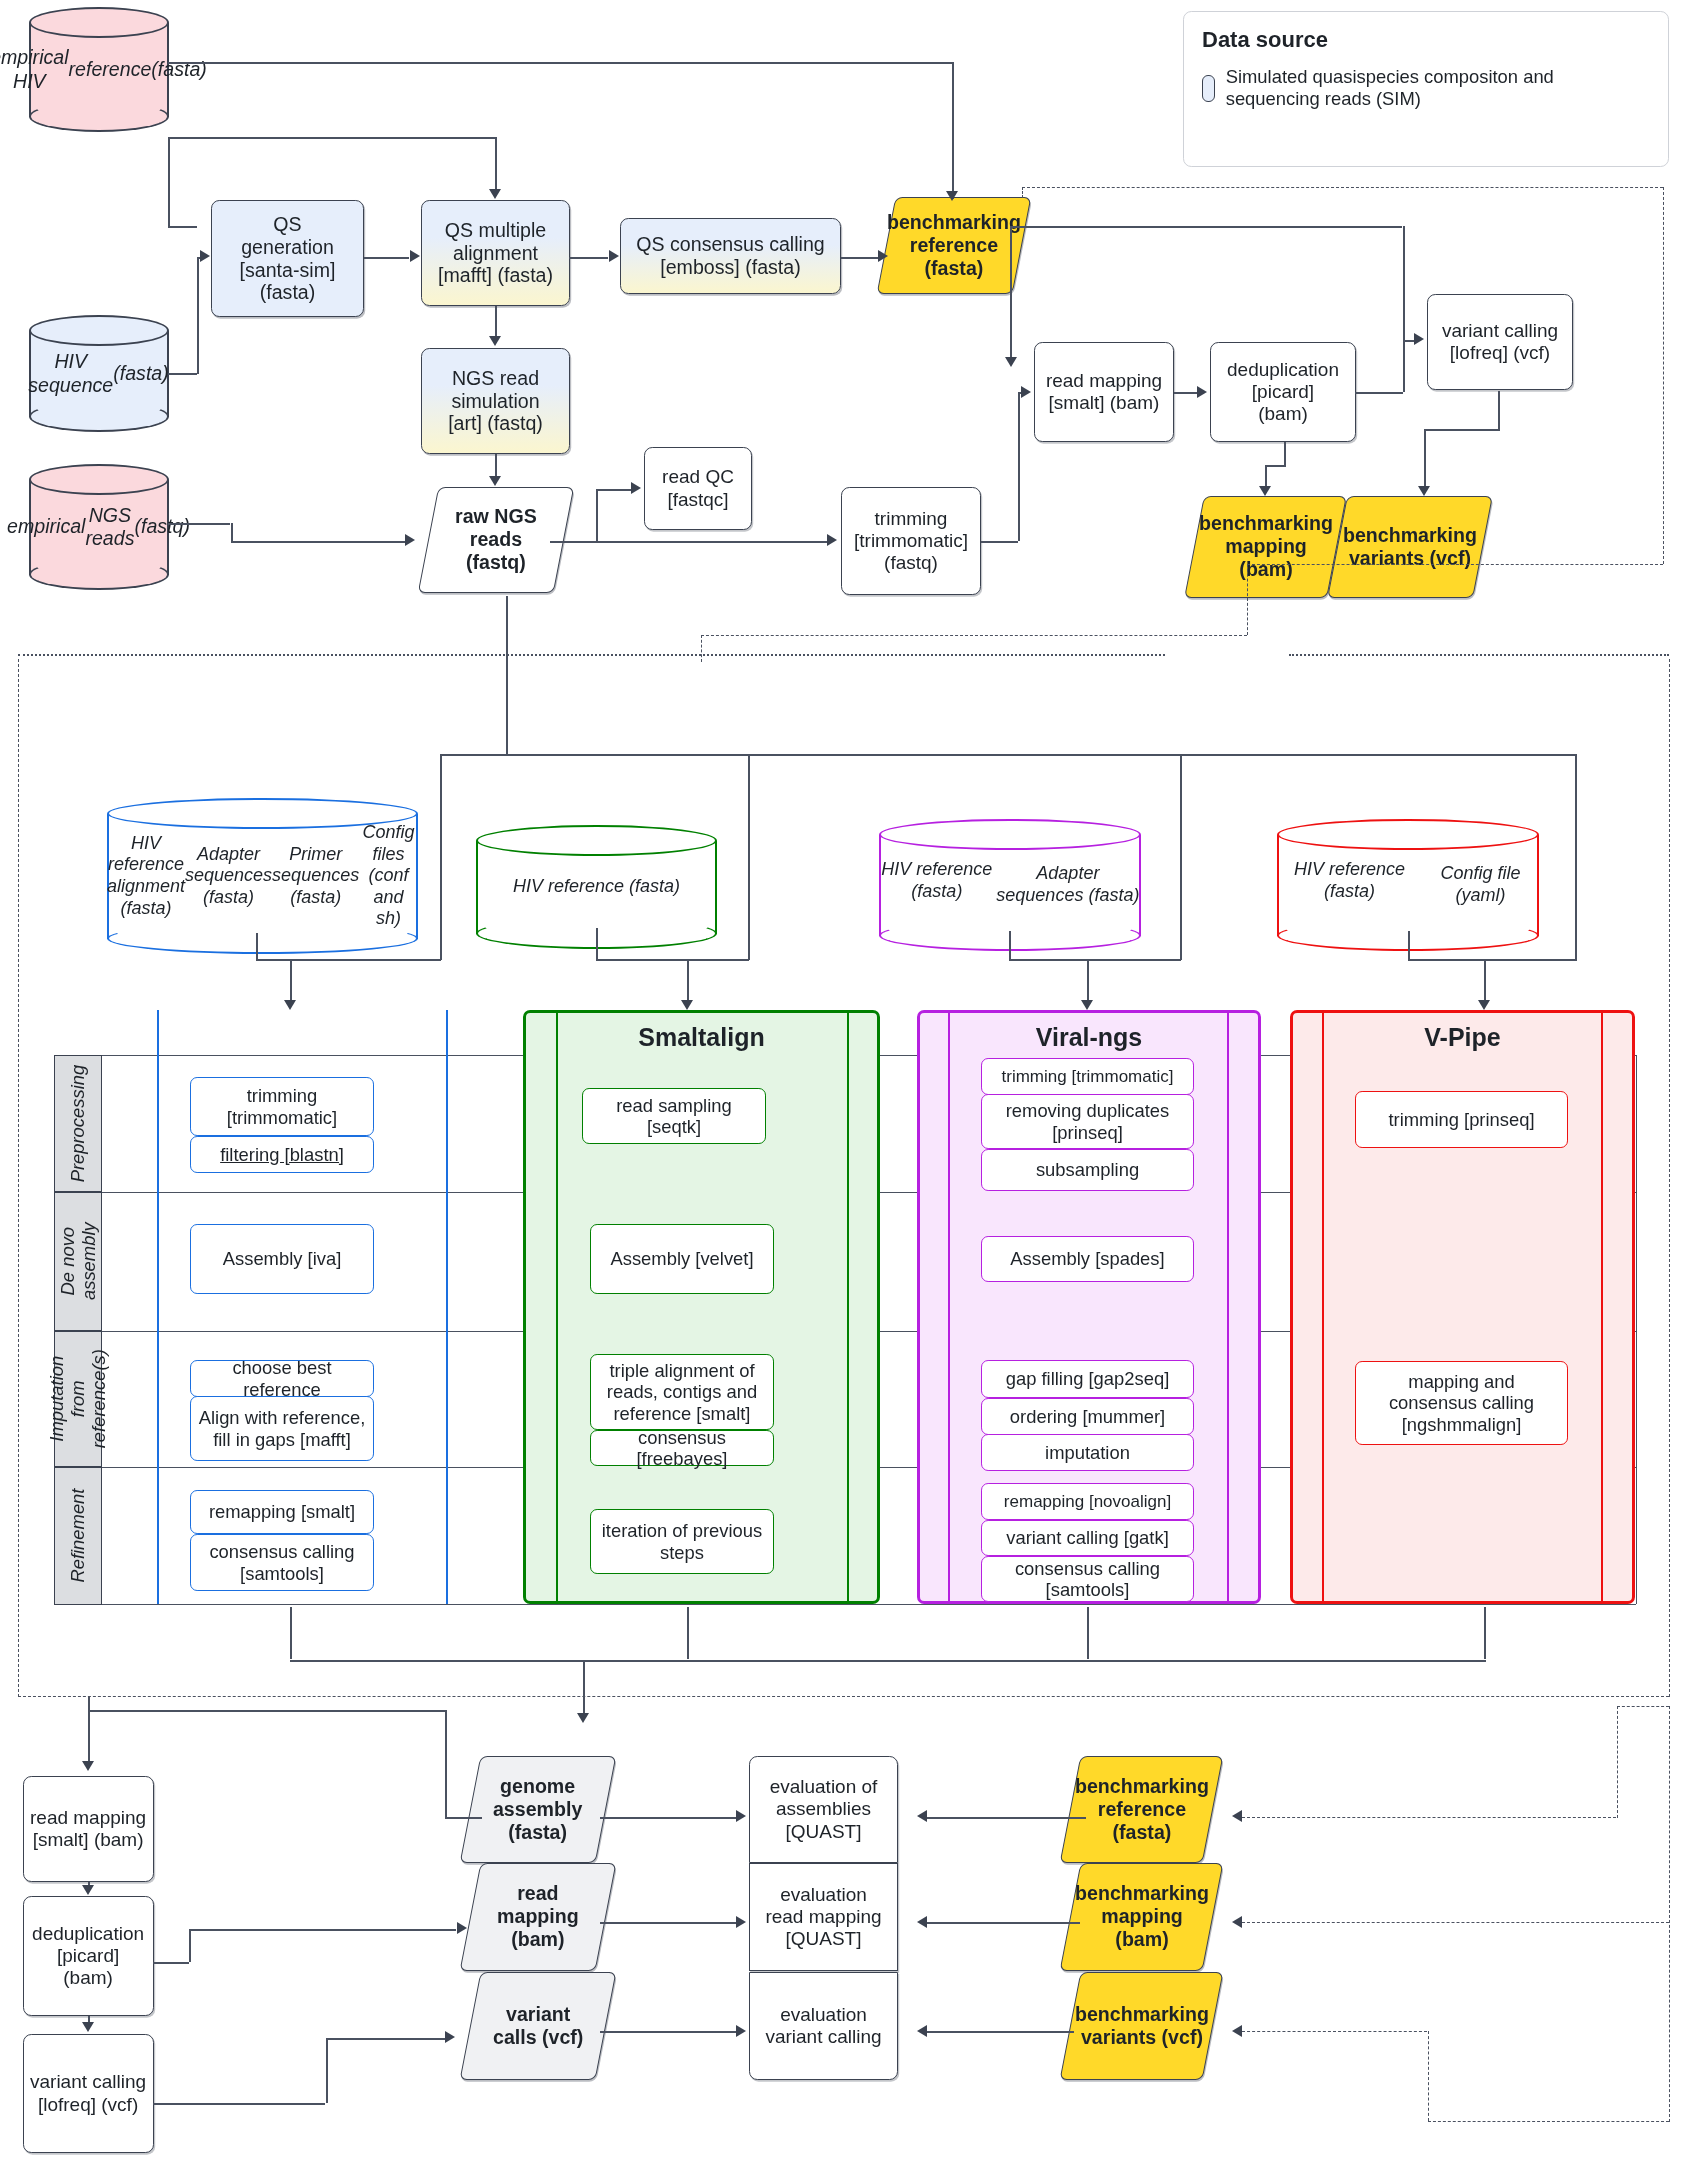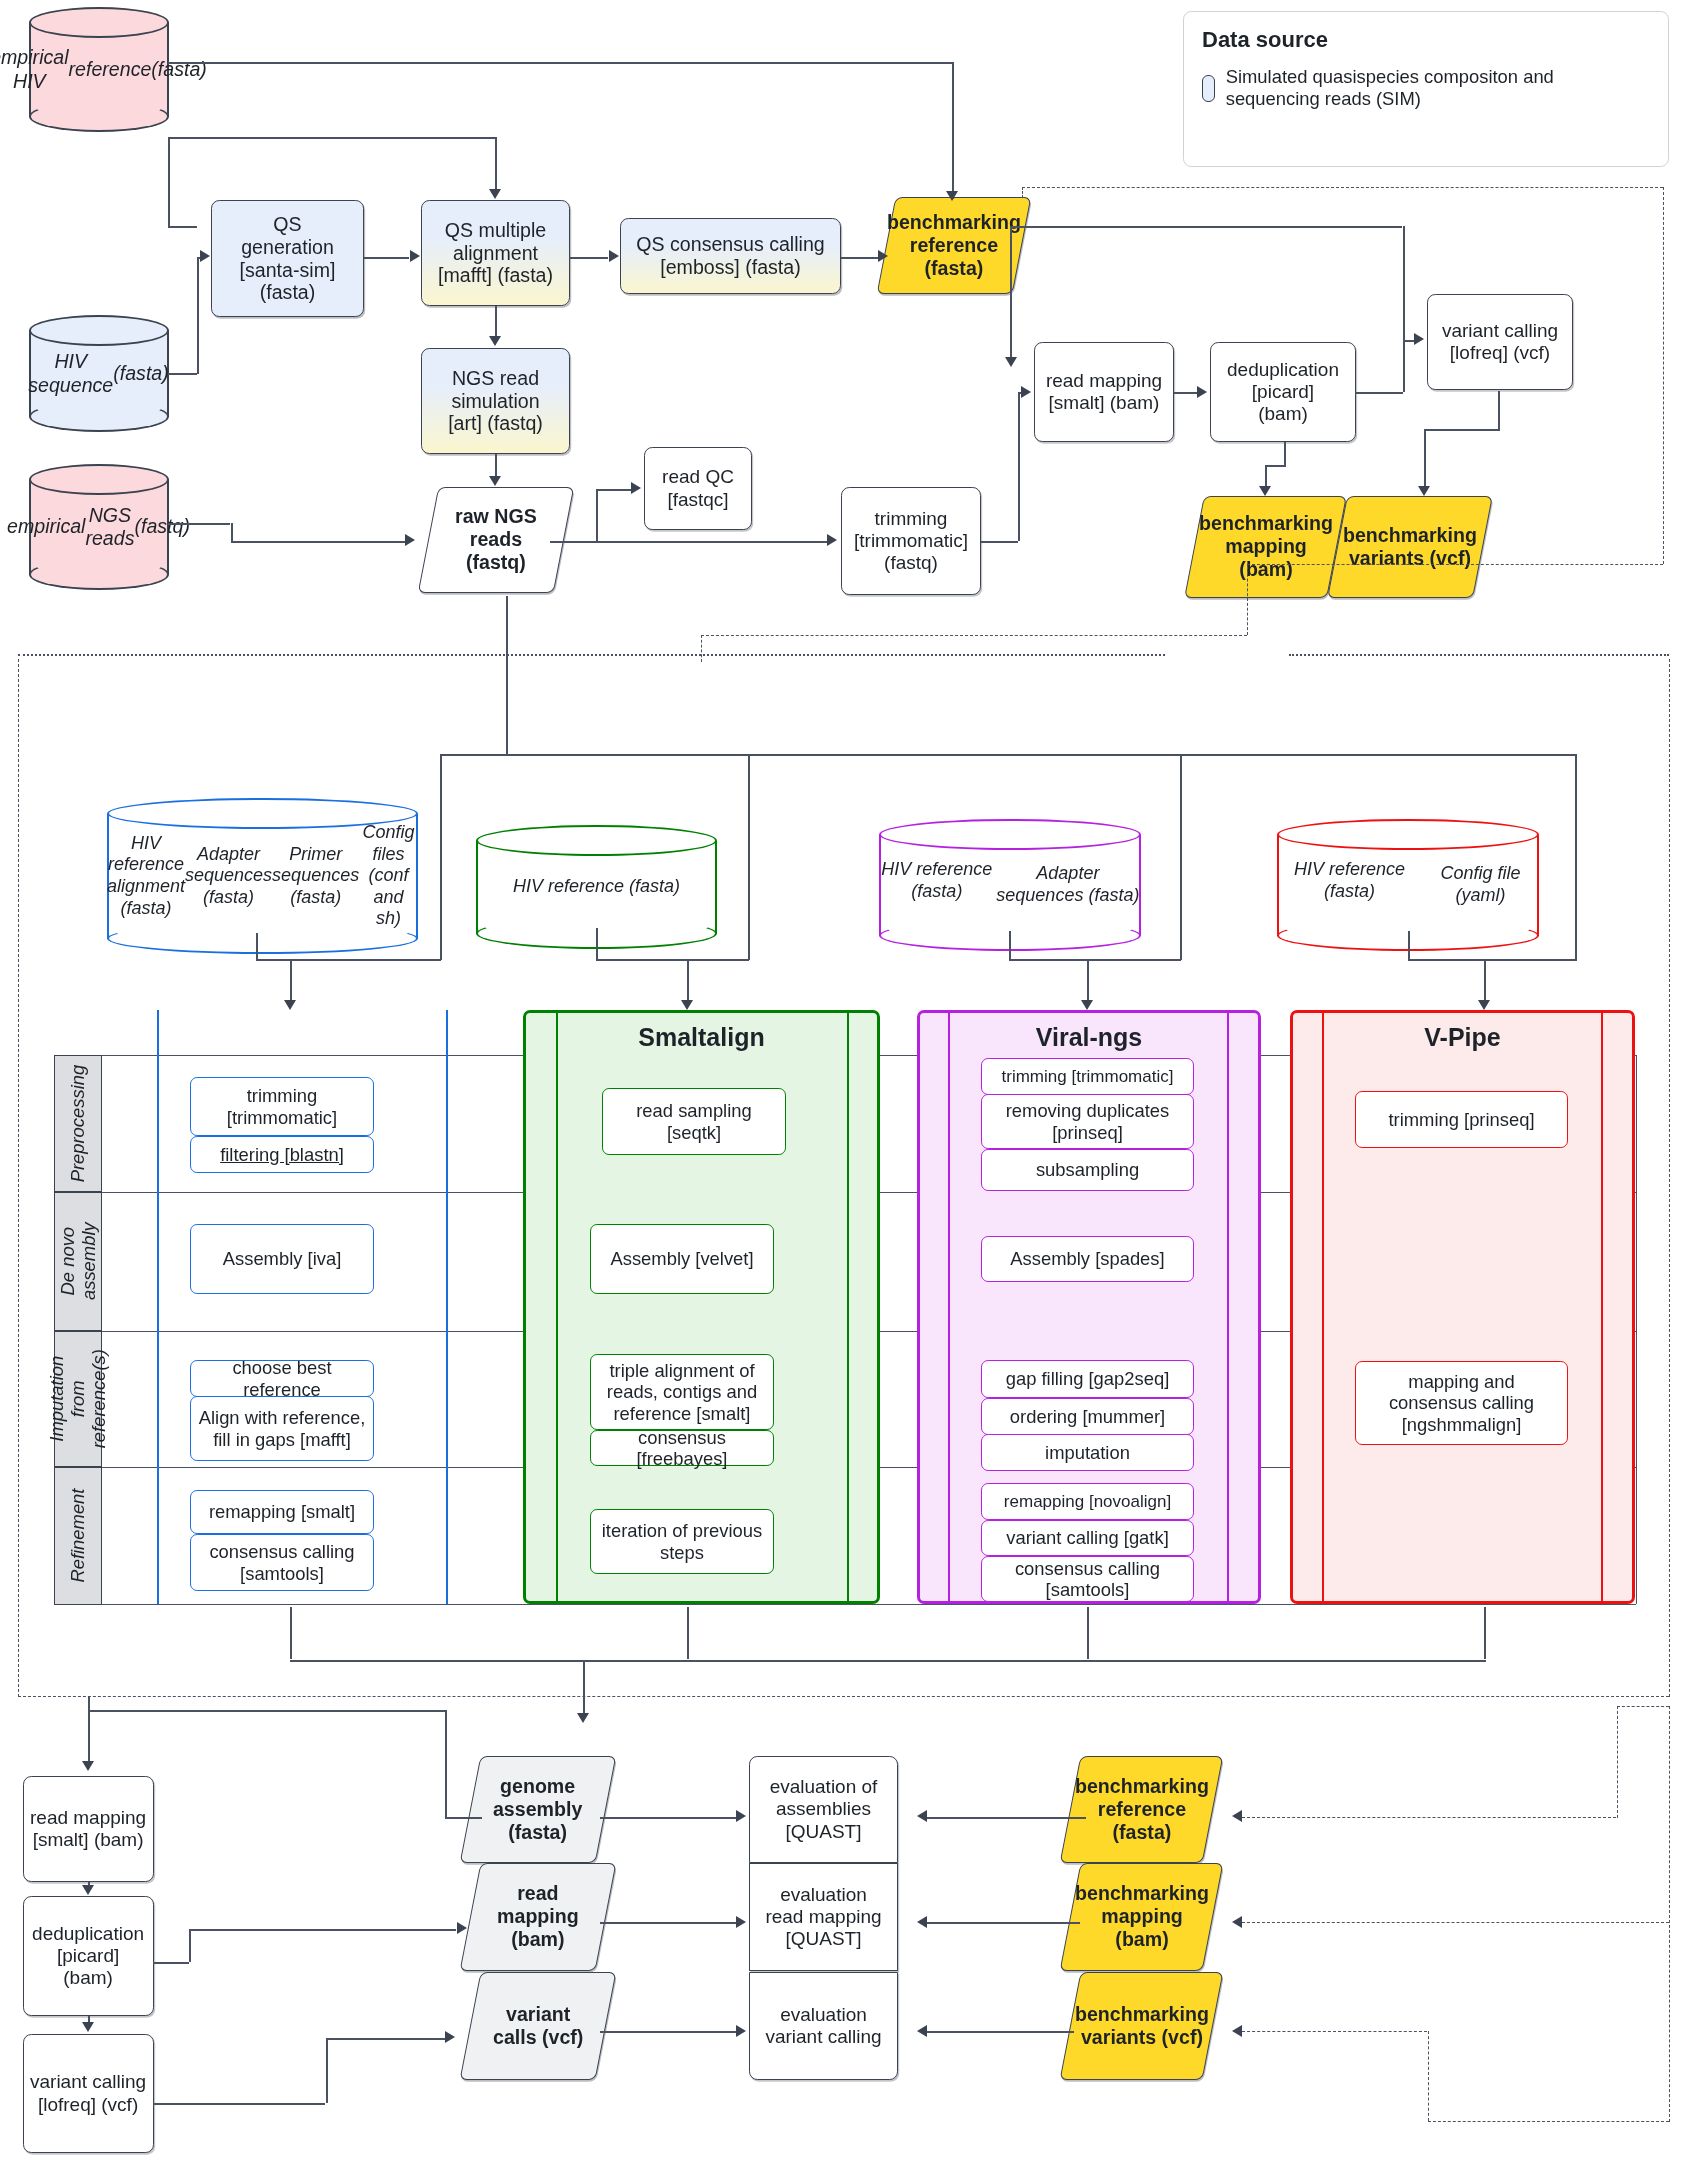--- a/index.html
+++ b/index.html
@@ -373,21 +373,21 @@
     <div class="step" style="left:159px;top:480px;width:184px;height:44px;border:1.8px solid #1a6fe0;">remapping [smalt]</div>
     <div class="step" style="left:159px;top:524px;width:184px;height:57px;border:1.8px solid #1a6fe0;white-space:pre-line;">consensus calling
 [samtools]</div>
 
     <div class="panel" style="left:492px;top:0;width:357px;height:594px;background:#e4f5e4;border:3px solid #008000;">
       <div class="hdr">Smaltalign</div>
     </div>
     <div class="innerline" style="left:525px;top:0;height:594px;background:#008000;"></div>
     <div class="innerline" style="left:816px;top:0;height:594px;background:#008000;"></div>
 
-    <div class="step" style="left:571px;top:78px;width:184px;height:67px;border:1.8px solid #008000;white-space:pre-line;">read sampling
+    <div class="step" style="left:551px;top:78px;width:184px;height:56px;border:1.8px solid #008000;white-space:pre-line;">read sampling
 [seqtk]</div>
     <div class="step" style="left:559px;top:214px;width:184px;height:70px;border:1.8px solid #008000;">Assembly [velvet]</div>
     <div class="step" style="left:559px;top:344px;width:184px;height:76px;border:1.8px solid #008000;white-space:pre-line;">triple alignment of
 reads, contigs and
 reference [smalt]</div>
     <div class="step" style="left:559px;top:420px;width:184px;height:36px;border:1.8px solid #008000;">consensus [freebayes]</div>
     <div class="step" style="left:559px;top:499px;width:184px;height:65px;border:1.8px solid #008000;white-space:pre-line;">iteration of previous
 steps</div>
 
     <div class="panel" style="left:886px;top:0;width:344px;height:594px;background:#f9e6fd;border:3px solid #b620e0;">

